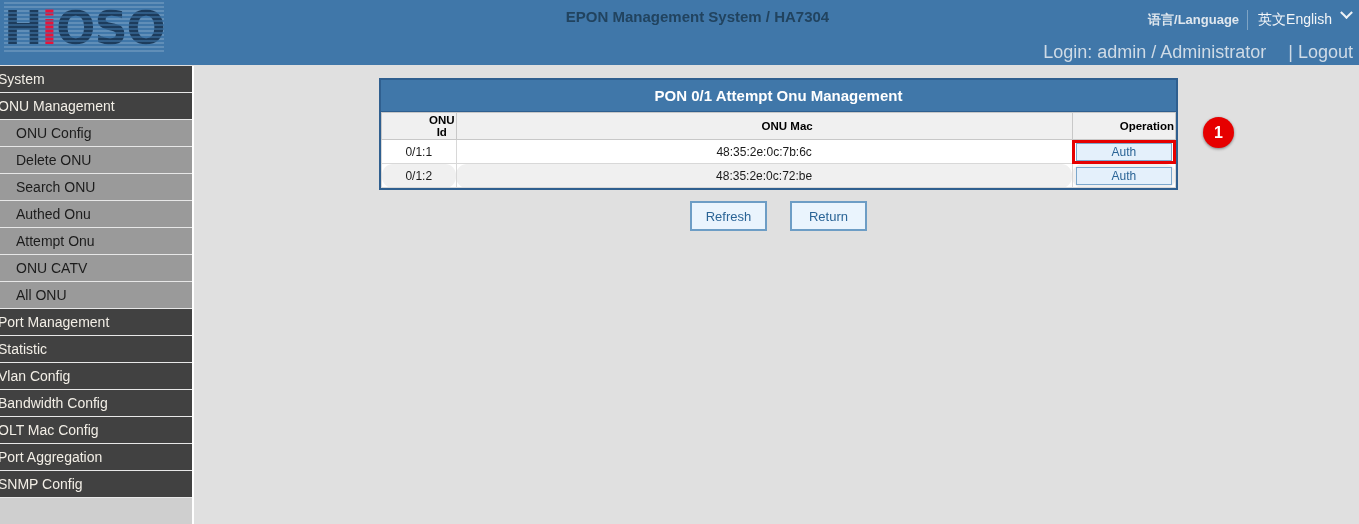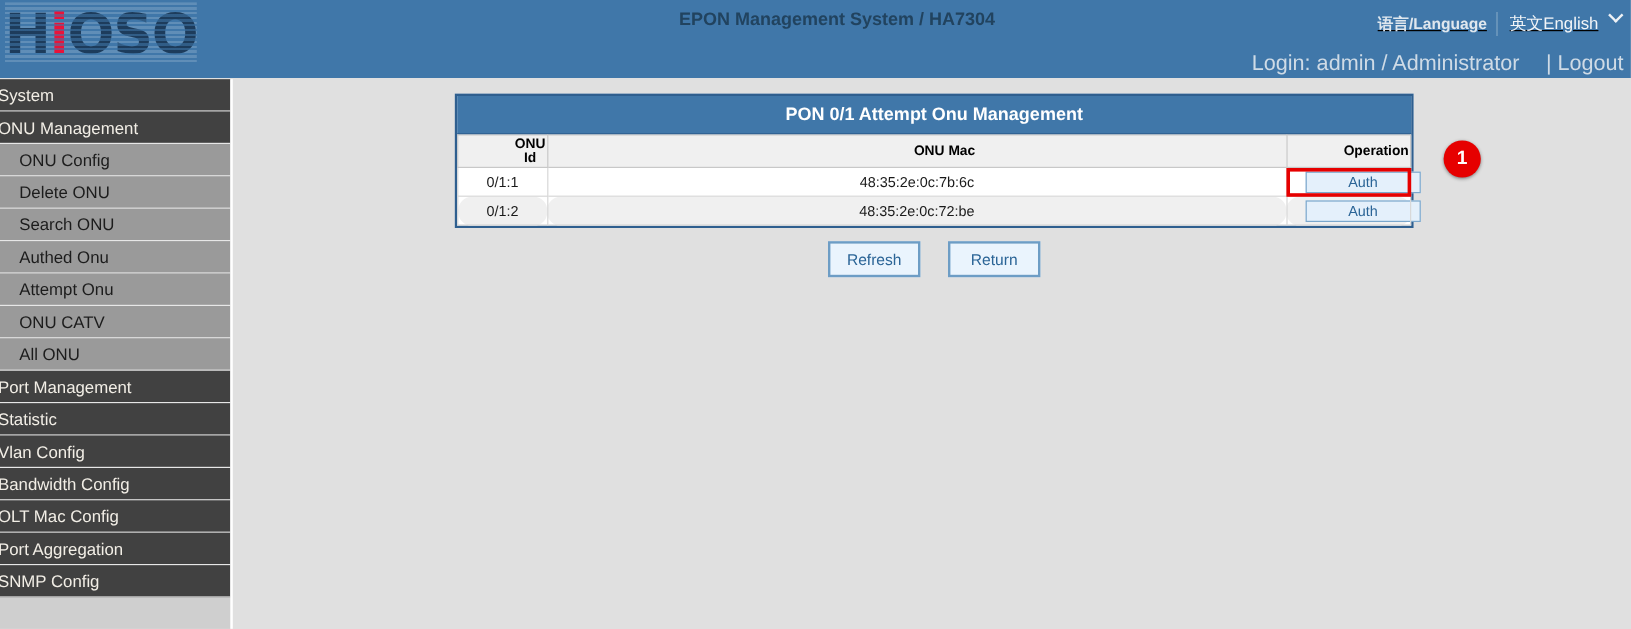--- a/index.html
+++ b/index.html
@@ -49,21 +49,21 @@
   }
   .app-title {
     position: absolute; left: 0; top: 8px;
     width: 1359px; text-align: center;
     font-size: 15px; font-weight: bold;
     color: #21435f;
     padding-left: 36px;
   }
   .lang-wrap {
     position: absolute; right: 6px; top: 10px;
-    display: flex; align-items: center; gap: 8px; text-decoration: underline;
+    display: flex; align-items: center; gap: 8px;
   }
   .lang-label {
     font-size: 13px; font-weight: bold; color: #dfe7ee;
   }
   .lang-sep {
     width: 1px; height: 20px; background: #7fa4c4;
   }
   .lang-select {
     display: flex; gap: 10px;
     font-size: 14px; color: #f2f5f8;
@@ -163,21 +163,20 @@
     width: 100%;
     height: 18px;
     line-height: 16px;
     font-size: 12px;
     font-family: "Liberation Sans", sans-serif;
     color: #2a6496;
     background: #e4f0fb;
     border: 1px solid #7ba7cc;
     cursor: pointer;
     padding: 0;
-    margin-left: 12px;
   }
   .op-cell.hl {
     outline: 3px solid #e60000;
     outline-offset: -3px;
     position: relative;
   }
 
   .badge {
     position: absolute;
     left: 1009px; top: 51px;

